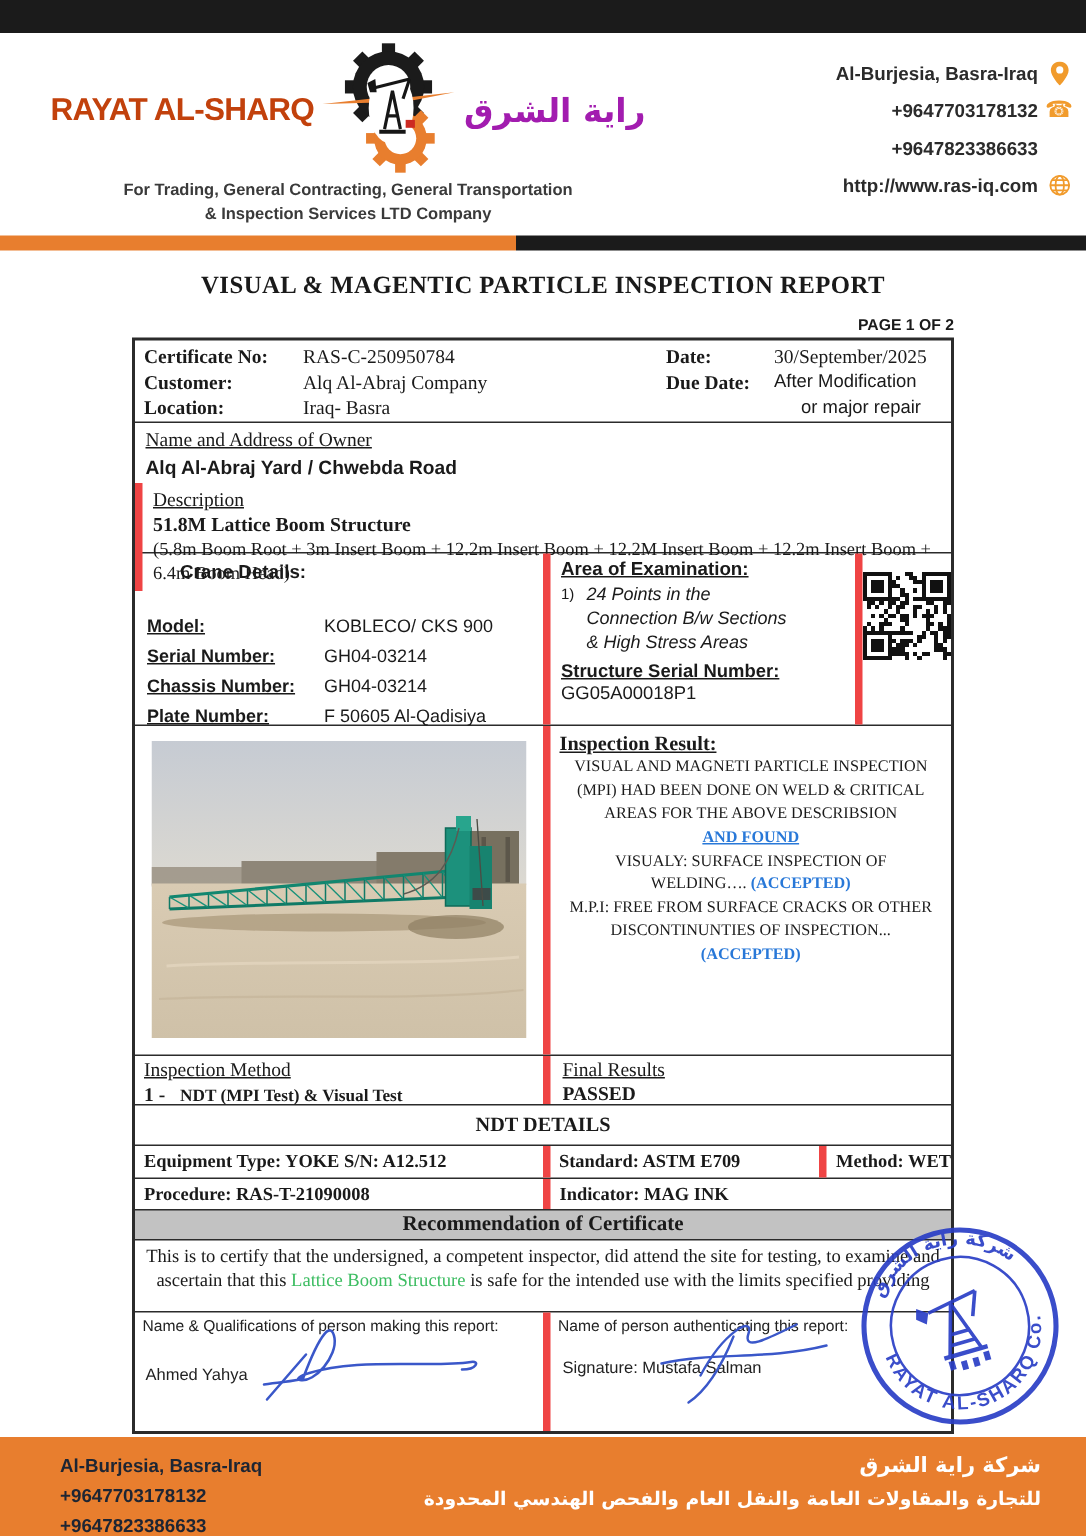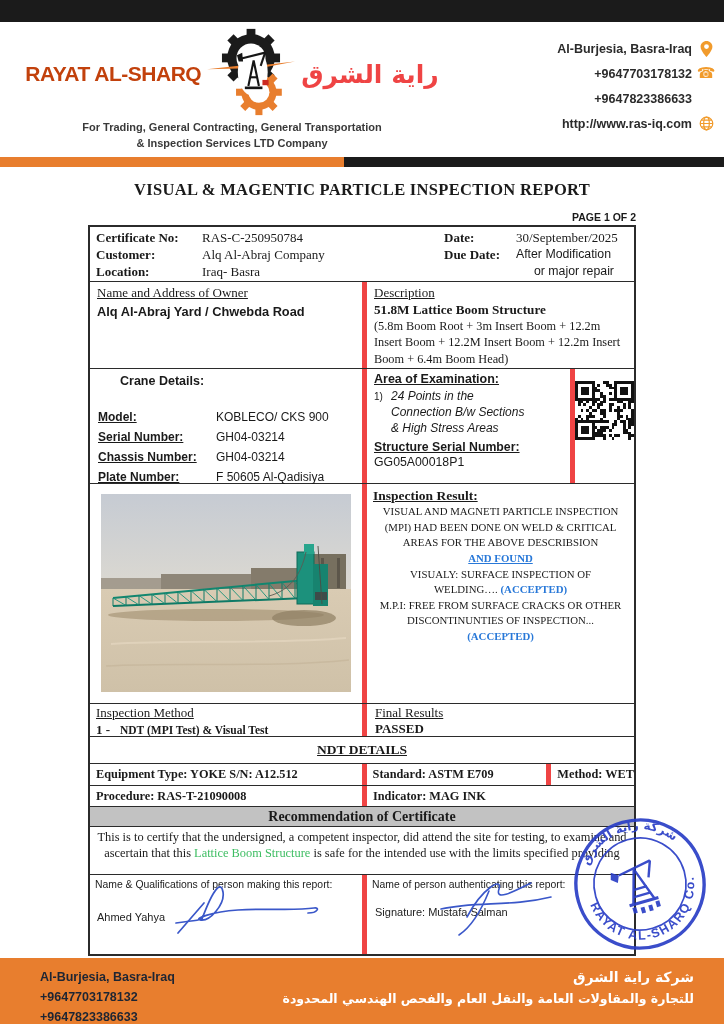--- a/index.html
+++ b/index.html
@@ -9,21 +9,21 @@
     background: #ffffff; overflow: hidden;
     font-family: "Liberation Serif", serif; color: #1a1a1a;
   }
 
   
   .top-bar { position: absolute; left: 0; top: 0; width: 724px; height: 22px; background: #1b1b1b; }
   .header { position: absolute; left: 0; top: 22px; width: 724px; height: 135px; background: #fff; }
   .logo-block { position: absolute; left: 22px; top: 6px; width: 420px; text-align: center; }
   .logo-row { display: flex; align-items: center; justify-content: center; gap: 6px; height: 92px; }
   .logo-en { font-family: "Liberation Sans", sans-serif; font-weight: bold; font-size: 21px; letter-spacing: -0.5px; color: #c2410c; white-space: nowrap; }
-  .logo-ar { font-family: "DejaVu Sans", sans-serif; font-weight: bold; font-size: 25px; color: #ef4444; white-space: nowrap; }
+  .logo-ar { font-family: "DejaVu Sans", sans-serif; font-weight: bold; font-size: 22px; color: #a21caf; white-space: nowrap; }
   .tagline { font-family: "Liberation Sans", sans-serif; font-weight: bold; font-size: 11px; color: #3a3a3a; line-height: 1.45; }
   .contact-block { position: absolute; right: 10px; top: 14px; font-family: "Liberation Sans", sans-serif; font-weight: bold; font-size: 12.5px; color: #2b2b2b; }
   .contact-line { display: flex; align-items: center; justify-content: flex-end; gap: 6px; height: 25px; }
   .cicon { width: 16px; height: 16px; display: inline-flex; align-items: center; justify-content: center; }
   .glyph-phone { font-family: "DejaVu Sans", sans-serif; color: #F19B2C; font-size: 15px; line-height: 1; }
 
   .divider-bar { position: absolute; left: 0; top: 157px; width: 724px; height: 10px;
     background: linear-gradient(to right, #E87E2E 0 47.5%, #1b1b1b 47.5% 100%); }
 
   
@@ -31,21 +31,21 @@
   .title { text-align: center; font-weight: bold; font-size: 16.5px; letter-spacing: 0.3px; }
   .page-label { text-align: right; font-family: "Liberation Sans", sans-serif; font-weight: bold; font-size: 10.5px; margin-top: 11px; margin-bottom: 2px; }
 
   .table { border: 2px solid #2b2b2b; width: 548px; }
   .row { display: flex; border-top: 1px solid #2b2b2b; }
   .row:first-child { border-top: none; }
   .cell { position: relative; }
   .cb { border-left: 5px solid #ef4444; }
 
   .r1 { height: 54px; }
-  .r2 { height: 87px; }
+  .r2 { height: 87px; flex-direction: column; }
   .r3 { height: 115px; }
   .r4 { height: 220px; }
   .r5 { height: 33px; }
   .r6 { height: 27px; }
   .r7 { height: 22px; }
   .r8 { height: 21px; }
   .r9 { height: 20px; background: #C2C2C2; }
   .r10 { height: 48px; }
   .r11 { height: 80px; }
 
@@ -78,21 +78,21 @@
 
   .insp-head { font-weight: bold; font-size: 13.5px; text-decoration: underline; }
   .insp-body { text-align: center; font-size: 10.8px; line-height: 1.45; padding: 0 6px; }
   .blue { color: #2878D8; font-weight: bold; }
   .blue-u { color: #2878D8; font-weight: bold; text-decoration: underline; }
 
   .method-line { font-size: 11.5px; font-weight: bold; margin-top: 1px; }
   .method-no { display: inline-block; width: 24px; font-size: 13px; }
   .passed { font-weight: bold; font-size: 13px; margin-top: 0px; }
 
-  .ndt-title { width: 100%; text-align: center; font-weight: bold; font-size: 13.5px; text-decoration: underline; line-height: 26px; }
+  .ndt-title { width: 100%; text-align: center; font-weight: bold; font-size: 13.5px; line-height: 26px; }
   .ndt-cell { font-weight: bold; font-size: 12.3px; line-height: 20px; padding-left: 6px; white-space: nowrap; }
 
   .rec-title { width: 100%; text-align: center; font-weight: bold; font-size: 14px; line-height: 19px; }
   .rec-text { text-align: center; font-size: 12.4px; line-height: 1.29; padding: 2px 6px; }
   .green { color: #3DBD62; }
 
   .sig-label { font-family: "Liberation Sans", sans-serif; font-size: 10.4px; padding: 4px 4px 0 5px; color: #222; }
   .sig-name { position: absolute; font-family: "Liberation Sans", sans-serif; font-size: 11px; color: #222; }
   .sig-svg { position: absolute; pointer-events: none; }
 

